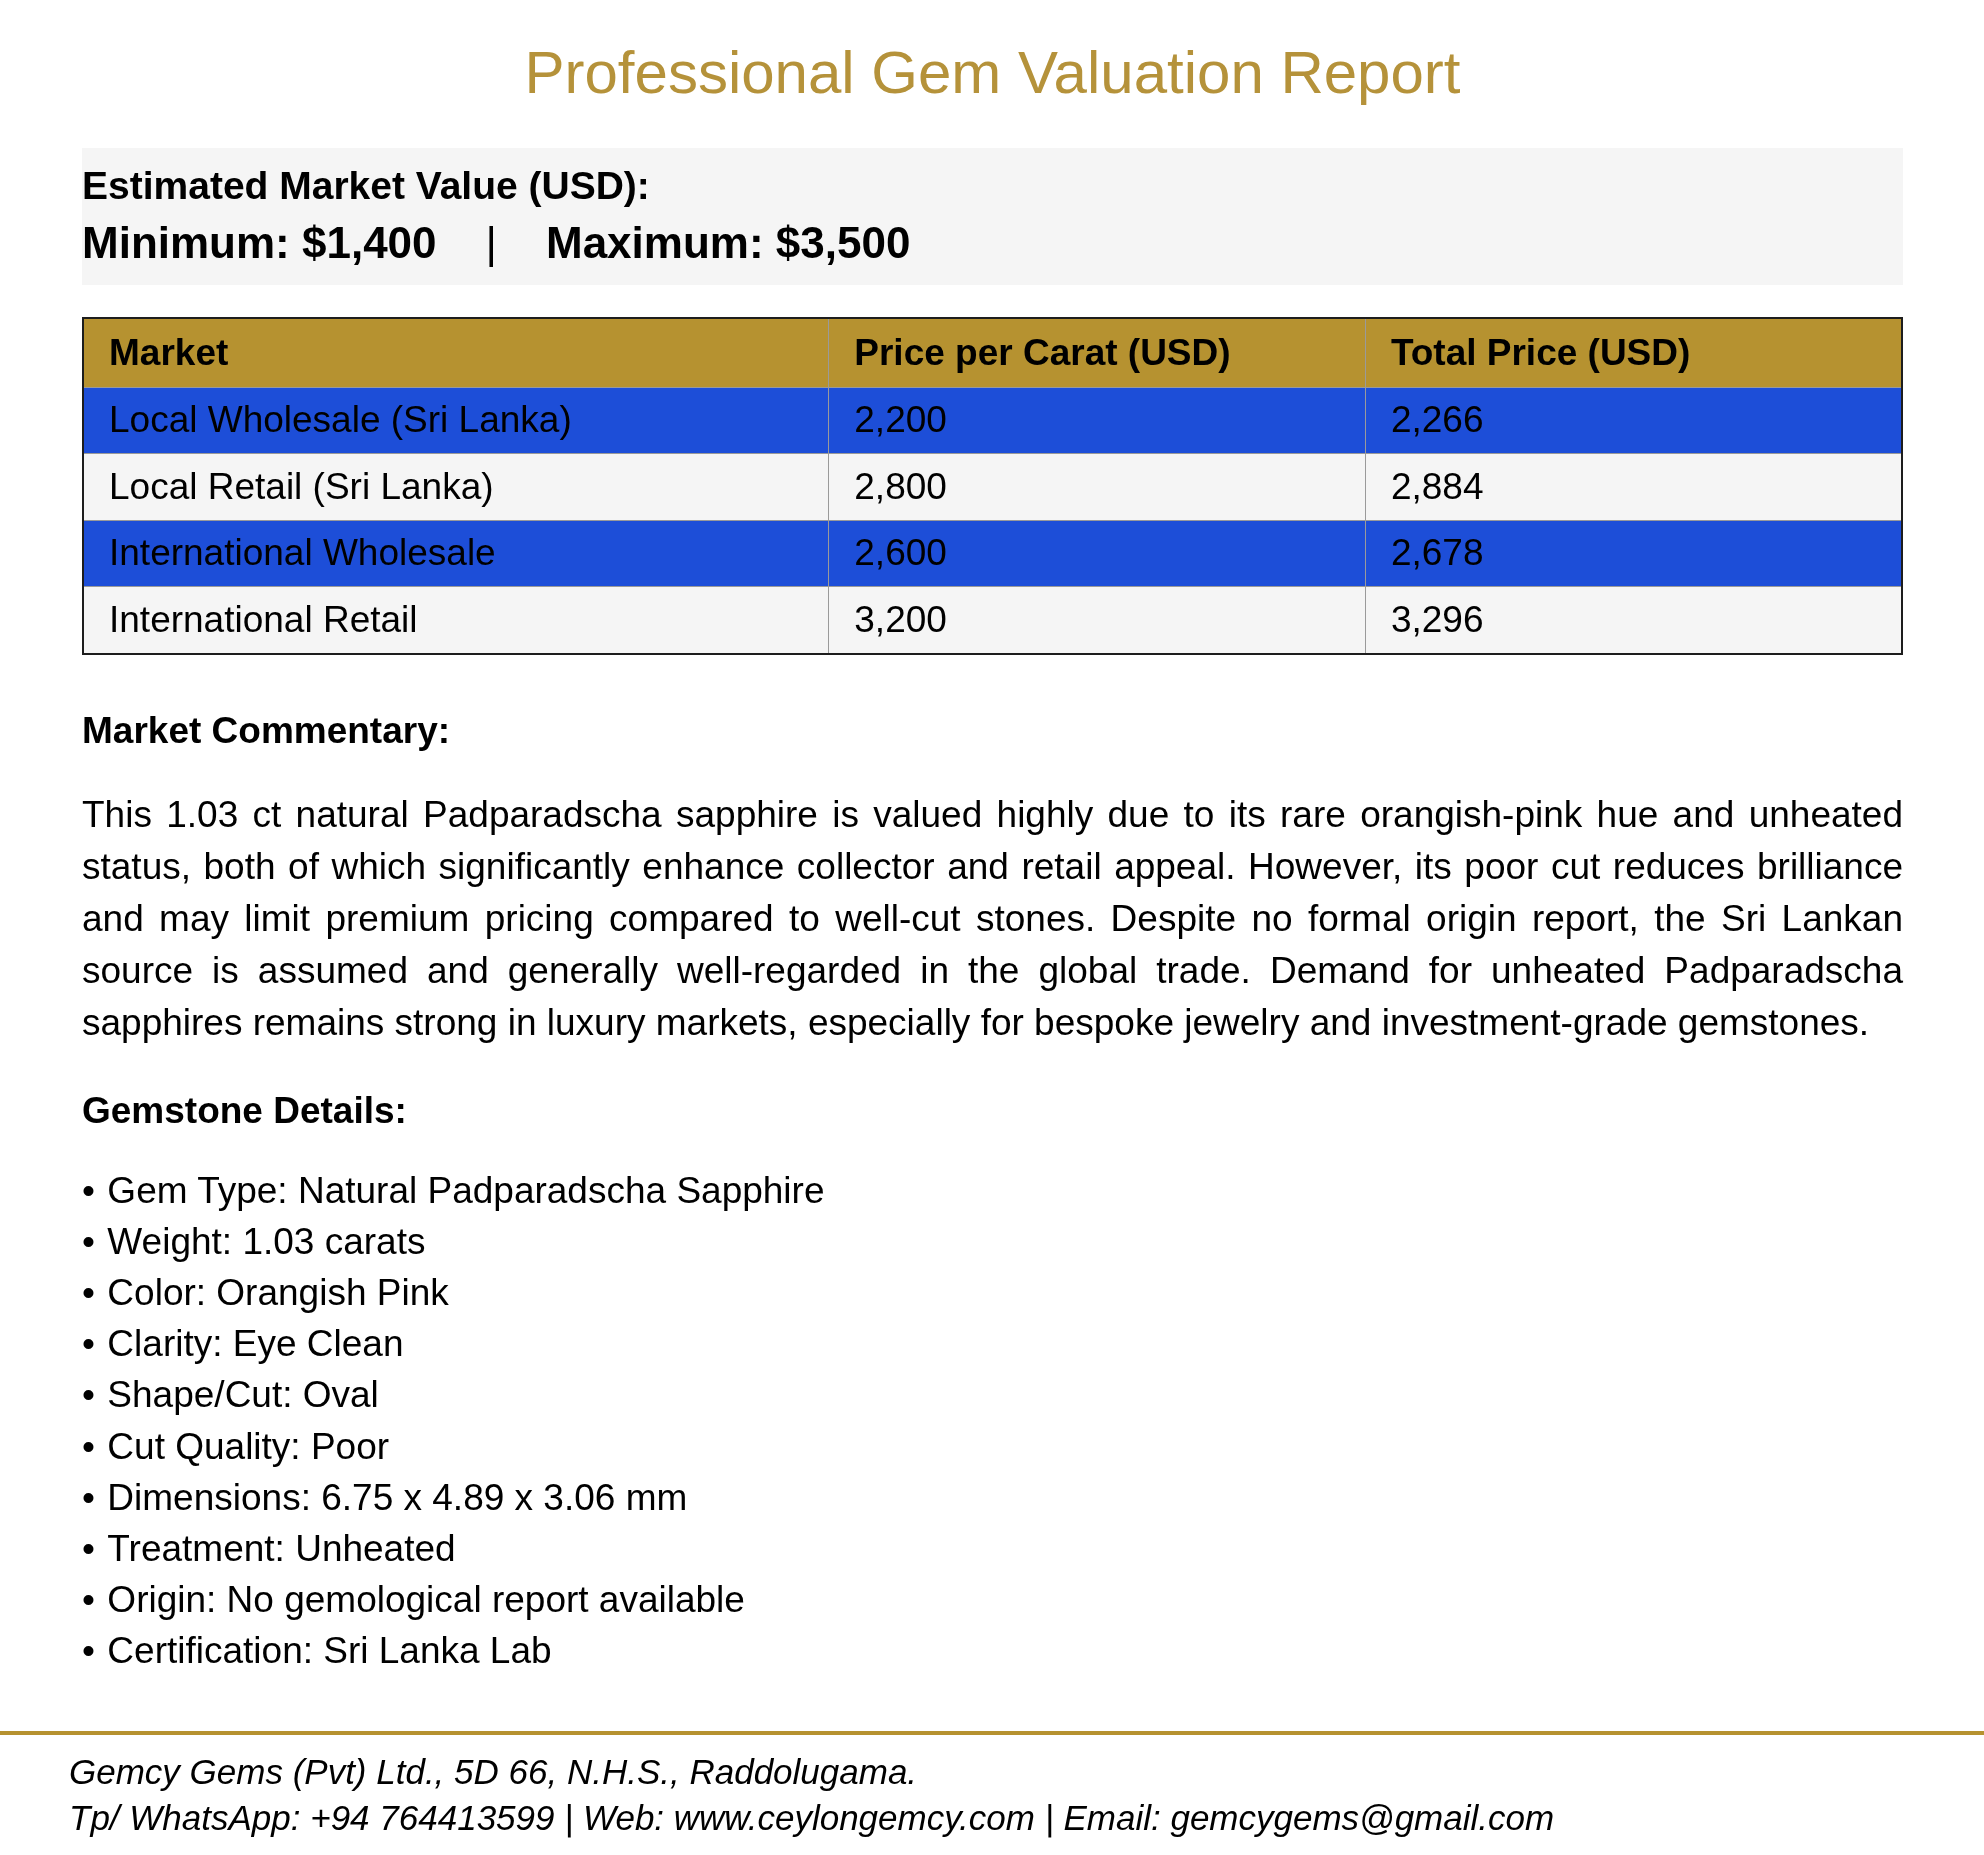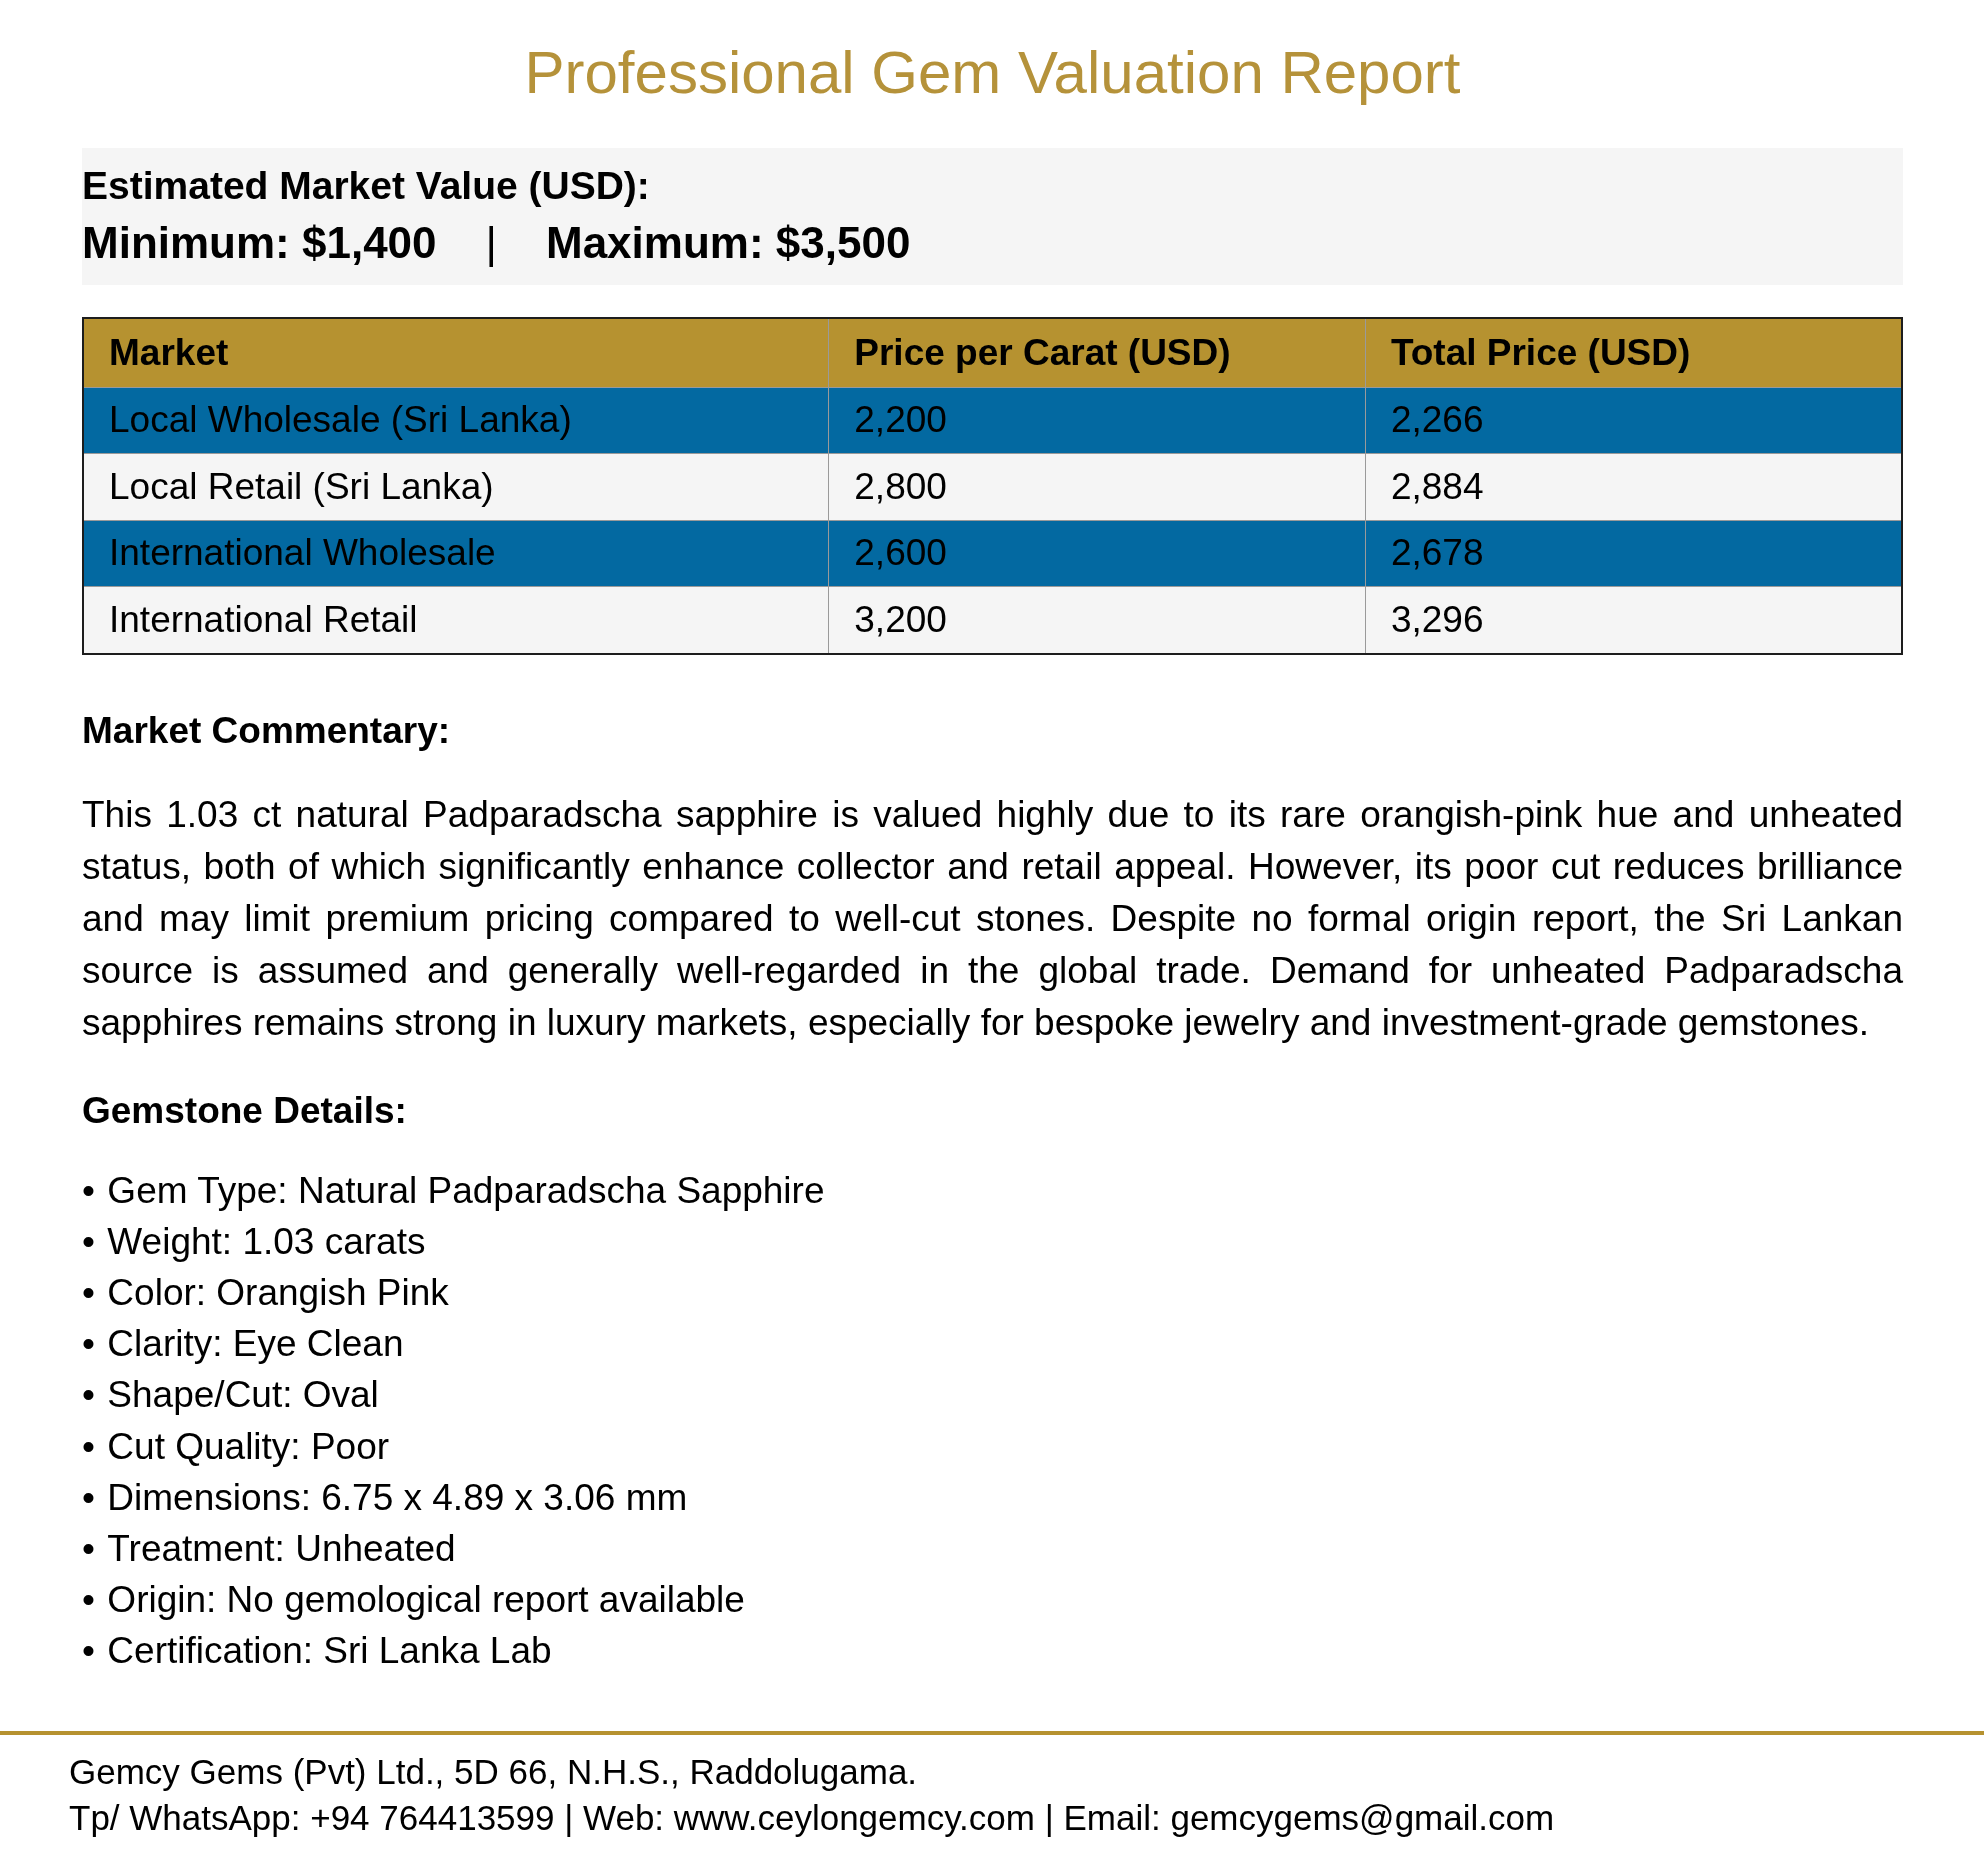--- a/index.html
+++ b/index.html
@@ -66,21 +66,21 @@
     font-weight: 700;
     text-align: left;
     padding: 12.4px 25px;
     border: 0.9px solid #9a9a9a;
     line-height: 1.15;
   }
   table.market-table td {
     padding: 11.5px 25px;
     border: 0.9px solid #9a9a9a;
     line-height: 1.15;
-    background: #0369a1;
+    background: #1d4ed8;
   }
   table.market-table tr.alt td { background: var(--row-alt-bg); }
   table.market-table td.num { text-align: left; }
 
   .valuation-date { margin-top: 49px; line-height: 1.15; }
   .b { font-weight: 700; }
 
   .commentary-heading { margin-top: 55px; font-weight: 700; line-height: 1.15; }
   .commentary-text {
     margin-top: 16px;
@@ -98,20 +98,21 @@
     margin-top: 9.7px;
     line-height: 1.12;
   }
   ul.details-list .bullet { margin-right: 12.4px; }
 
   .footer {
     position: absolute;
     left: 0;
     right: 0;
     top: 1731px;
+    font-style: italic;
   }
   .footer-rule { height: 4.4px; background: var(--gold); }
   .footer-text {
     padding: 13.2px 69px 0 69px;
     font-size: 35px;
     line-height: 1.32;
   }
 </style>
 </head>
 <body>

